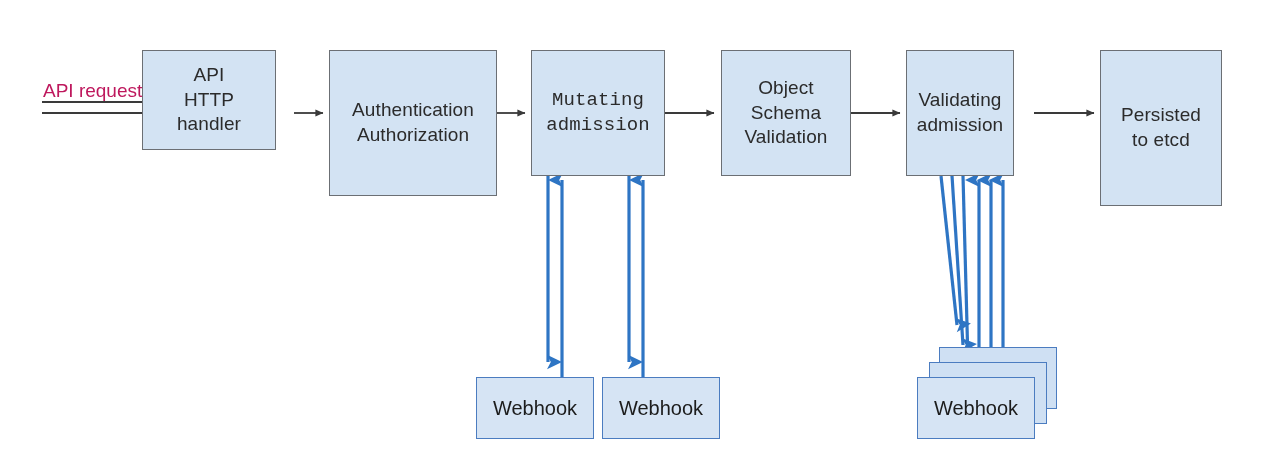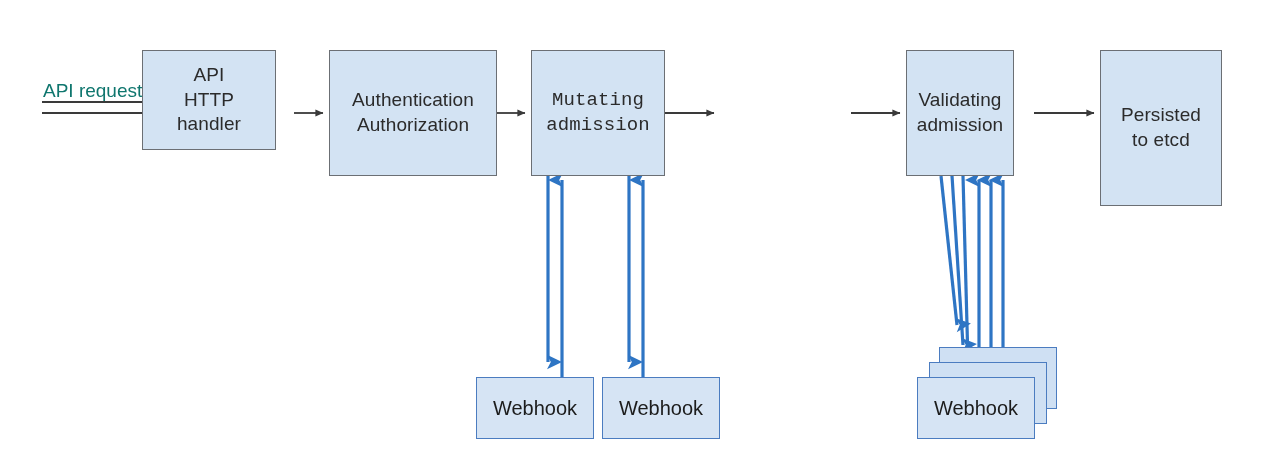--- a/index.html
+++ b/index.html
@@ -54,21 +54,21 @@
     font-size: 20px;
     font-family: Liberation Sans, sans-serif;
   }
   .webhook-back {
     background: #cfe0f3;
     border: 1.6px solid #4b7cc0;
   }
   .api-request-label {
     position: absolute;
     font-size: 19px;
-    color: #0f766e;
+    color: #be185d;
     font-family: "Liberation Sans", sans-serif;
     white-space: nowrap;
   }
 </style>
 </head>
 <body>
 
 <div id="canvas">
 
   <svg id="diagram-svg" viewBox="0 0 1278 476">
@@ -116,26 +116,29 @@
       <line x1="1003" y1="378" x2="1003" y2="180" marker-end="url(#bluehead-up)"></line>
     </g>
   </svg>
 
   <div class="api-request-label" style="left:43px; top:80px;">API request</div>
 
   <div class="stage-box" style="left:142px; top:50px; width:134px; height:100px;">API
 HTTP
 handler</div>
 
-  <div class="stage-box" style="left:329px; top:50px; width:168px; height:126px;">Authentication
+  <div class="stage-box" style="left:329px; top:50px; width:168px; height:146px;">Authentication
 Authorization</div>
 
   <div class="stage-box" style="left:531px; top:50px; width:134px; height:126px;font-family:Liberation Mono, monospace;">Mutating
 admission</div>
 
+  <div class="stage-box" style="left:721px; top:50px; width:130px; height:126px;">Object
+Schema
+Validation</div>
 
   <div class="stage-box" style="left:906px; top:50px; width:108px; height:126px;">Validating
 admission</div>
 
   <div class="stage-box" style="left:1100px; top:50px; width:122px; height:156px;">Persisted
 to etcd</div>
 
   <div class="webhook-box" style="left:476px; top:377px; width:118px; height:62px;">Webhook</div>
 
   <div class="webhook-box" style="left:602px; top:377px; width:118px; height:62px;">Webhook</div>

